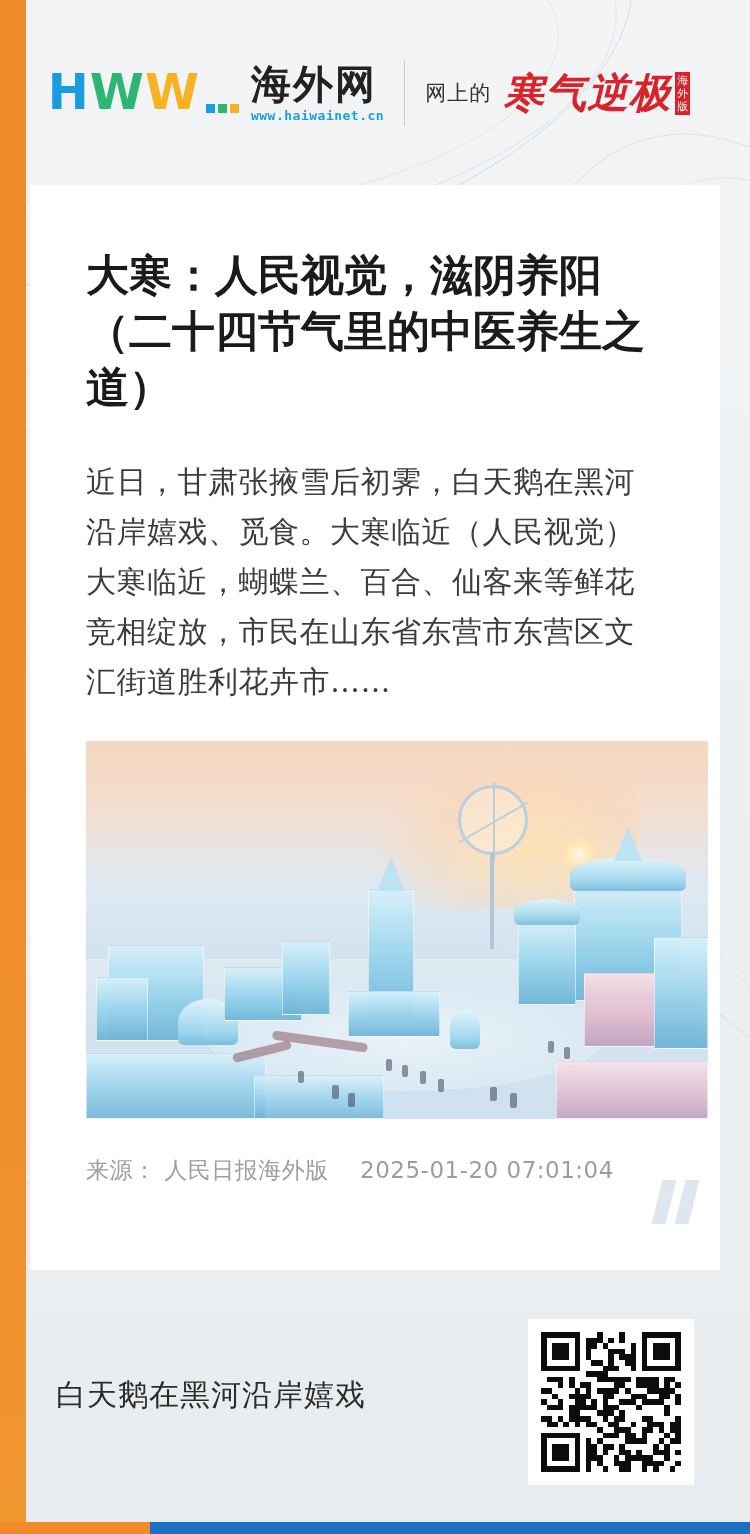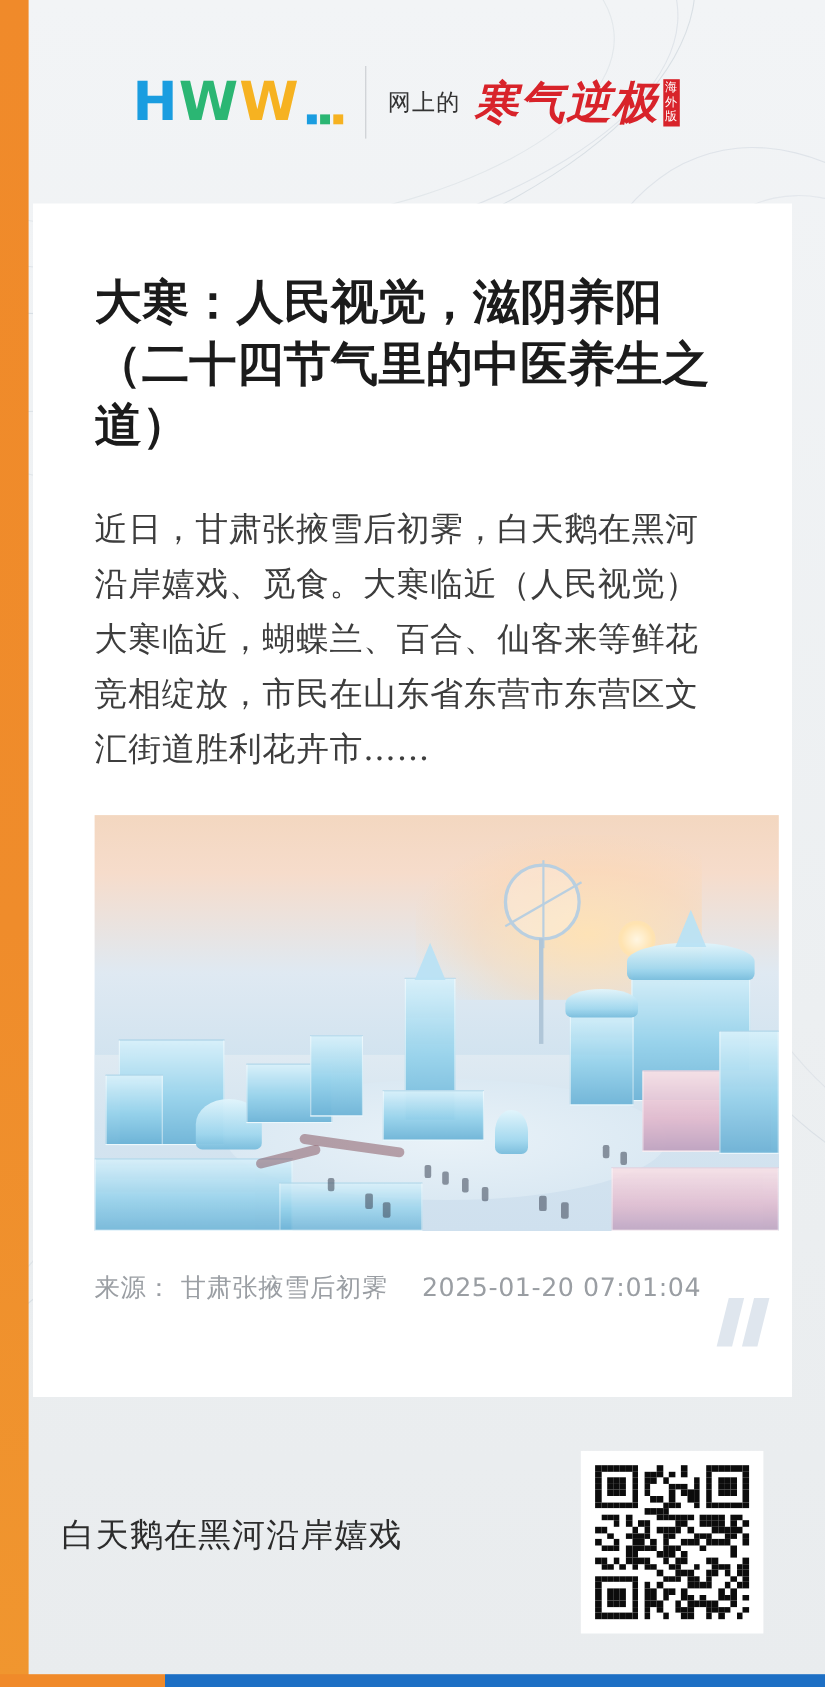--- a/index.html
+++ b/index.html
@@ -349,20 +349,24 @@
   <div class="brand">
     <div class="hww">
       <span class="h1c">H</span>
       <span class="w1c">W</span>
       <span class="w2c">W</span>
       <div class="hww-blocks">
         <i style="background:#1a9de0"></i>
           <i style="background:#2bb673"></i>
           <i style="background:#f6b221"></i>
       </div>
+    </div>
+    <div class="cn-name">
+      <div class="big">海外网</div>
+      <div class="url">www.haiwainet.cn</div>
     </div>
     <div class="divider-v"></div>
     <div class="pd">
       <div class="online">网上的</div>
       <div class="rmrb">寒气逆极</div>
       <div class="overseas">海外版</div>
     </div>
   </div>
 </div>
 
@@ -413,21 +417,21 @@
     <div class="crowd" style="left:262px; top:352px; width:7px; height:14px;"></div>
     <div class="crowd" style="left:404px; top:346px; width:7px; height:14px;"></div>
     <div class="crowd" style="left:424px; top:352px; width:7px; height:15px;"></div>
     <div class="crowd" style="left:212px; top:330px; width:6px; height:12px;"></div>
     <div class="crowd" style="left:462px; top:300px; width:6px; height:12px;"></div>
     <div class="crowd" style="left:478px; top:306px; width:6px; height:12px;"></div>
   </div>
 
   <div class="meta">
     <span>来源：</span>
-    <span>甘肃张掖雪后初霁</span>
+    <span>人民日报海外版</span>
     &nbsp;&nbsp;
     <span>2025-01-20 07:01:04</span>
   </div>
 
   <div class="quote-mark">
     <i></i>
       <i></i>
   </div>
 </div>
 

